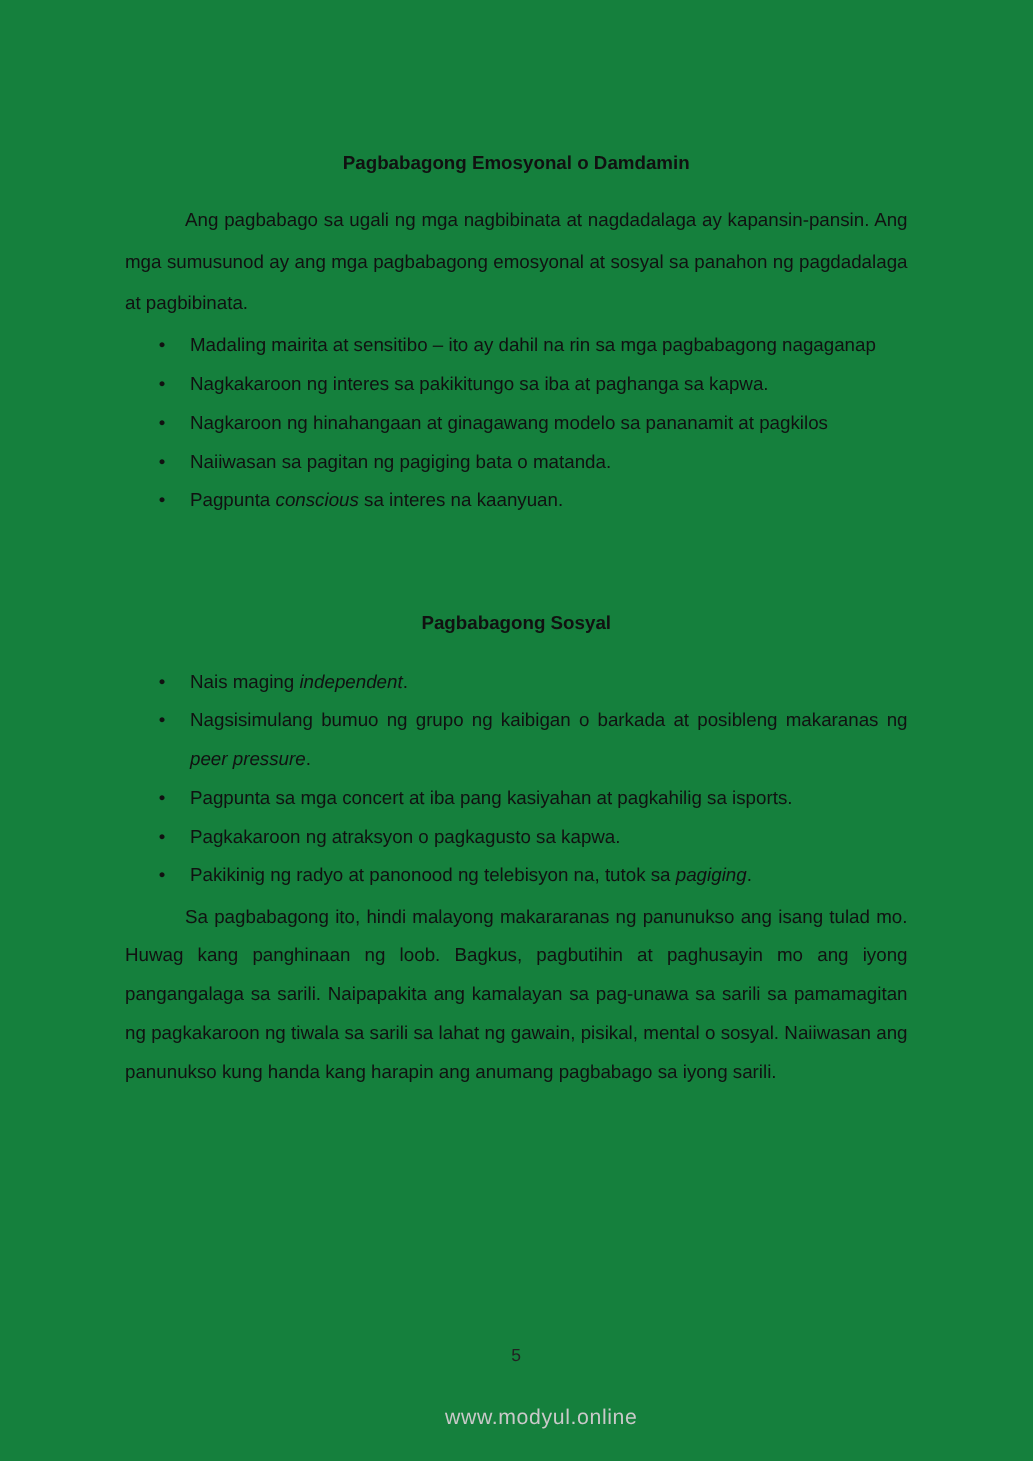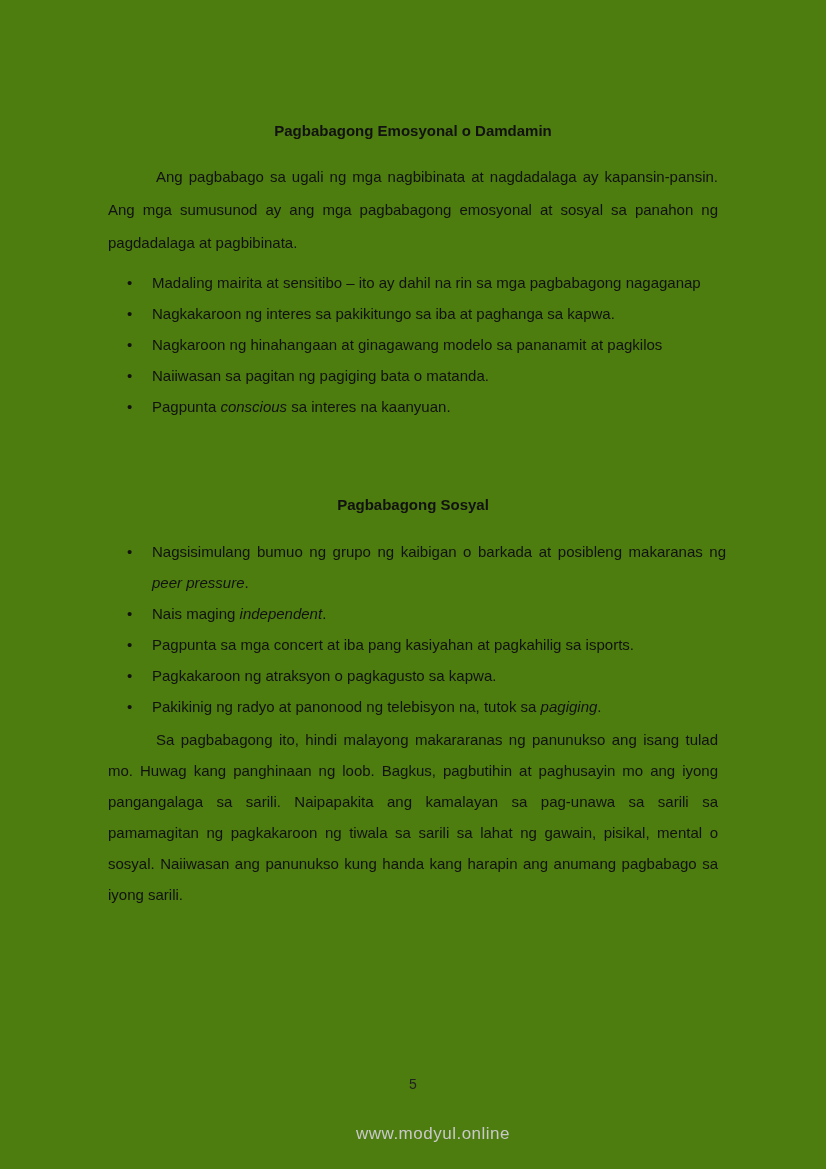--- a/index.html
+++ b/index.html
@@ -4,21 +4,21 @@
 <style>
   html, body {
     margin: 0;
     padding: 0;
     background: #ffffff;
   }
   .page {
     position: relative;
     width: 826px;
     height: 1169px;
-    background: #4d7c0f;
+    background: #15803d;
     font-family: "Liberation Sans", "DejaVu Sans", sans-serif;
     color: #111111;
     font-size: 15px;
     overflow: hidden;
   }
   .content {
     position: absolute;
     left: 100px;
     right: 100px;
     top: 0;
@@ -26,21 +26,21 @@
   .heading {
     margin: 0;
     font-size: 15px;
     font-weight: bold;
     text-align: center;
     line-height: 18px;
   }
   .heading-1 { margin-top: 122px; }
   .heading-2 { margin-top: 74px; }
   .para {
-    margin: 8px;
+    margin: 0;
     text-align: justify;
     line-height: 33px;
   }
   .indent { text-indent: 48px; }
   .para-1 { margin-top: 20px; }
   .para-2 { line-height: 31px; margin-top: 2px; }
   ul.bullets {
     list-style: none;
     margin: 0;
     padding: 0 0 0 52px;
@@ -94,22 +94,22 @@
         <li><span>Madaling mairita at sensitibo – ito ay dahil na rin sa mga pagbabagong nagaganap</span></li>
         <li><span>Nagkakaroon ng interes sa pakikitungo sa iba at paghanga sa kapwa.</span></li>
         <li><span>Nagkaroon ng hinahangaan at ginagawang modelo sa pananamit at pagkilos</span></li>
         <li><span>Naiiwasan sa pagitan ng pagiging bata o matanda.</span></li>
         <li><span>Pagpunta </span><span class="it">conscious</span><span> sa interes na kaanyuan.</span></li>
       </ul>
 
     <h2 class="heading heading-2">Pagbabagong Sosyal</h2>
 
     <ul class="bullets bullets-2">
+        <li><span>Nais maging </span><span class="it">independent</span><span>.</span></li>
         <li><span>Nagsisimulang bumuo ng grupo ng kaibigan o barkada at posibleng makaranas ng </span><span class="it">peer pressure</span><span>.</span></li>
-        <li><span>Nais maging </span><span class="it">independent</span><span>.</span></li>
         <li><span>Pagpunta sa mga concert at iba pang kasiyahan at pagkahilig sa isports.</span></li>
         <li><span>Pagkakaroon ng atraksyon o pagkagusto sa kapwa.</span></li>
         <li><span>Pakikinig ng radyo at panonood ng telebisyon na, tutok sa </span><span class="it">pagiging</span><span>.</span></li>
       </ul>
 
     <p class="para indent para-2">Sa pagbabagong ito, hindi malayong makararanas ng panunukso ang isang tulad mo. Huwag kang panghinaan ng loob. Bagkus, pagbutihin at paghusayin mo ang iyong pangangalaga sa sarili. Naipapakita ang kamalayan sa pag-unawa sa sarili sa pamamagitan ng pagkakaroon ng tiwala sa sarili sa lahat ng gawain, pisikal, mental o sosyal. Naiiwasan ang panunukso kung handa kang harapin ang anumang pagbabago sa iyong sarili.</p>
 
   </div>
 
   <div class="page-number">5</div>

